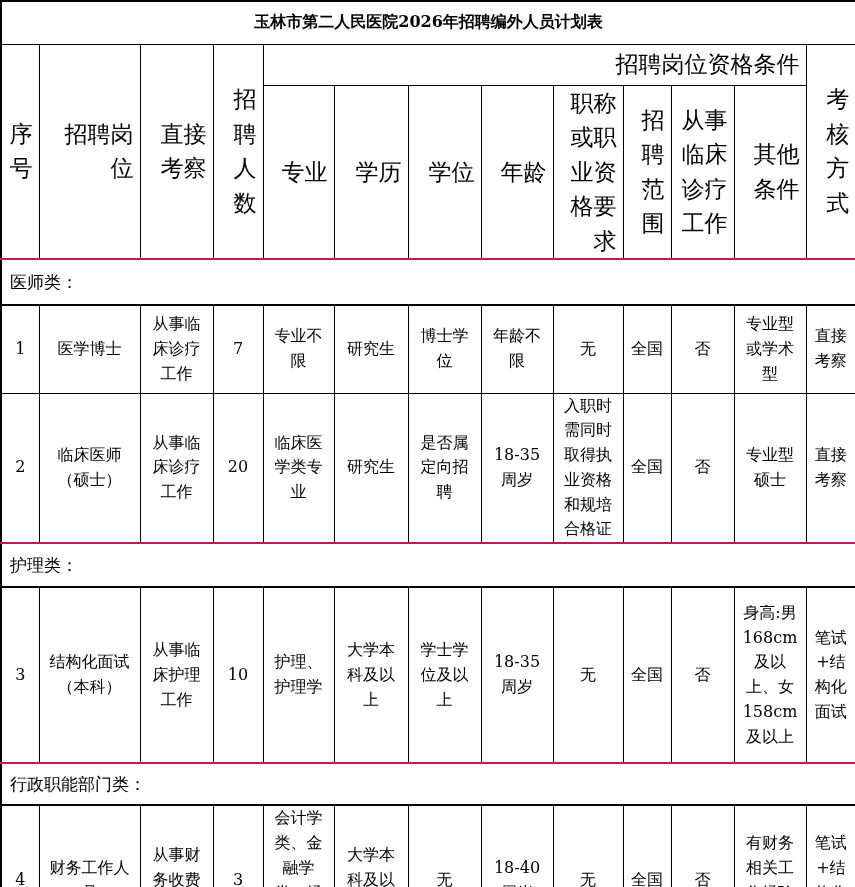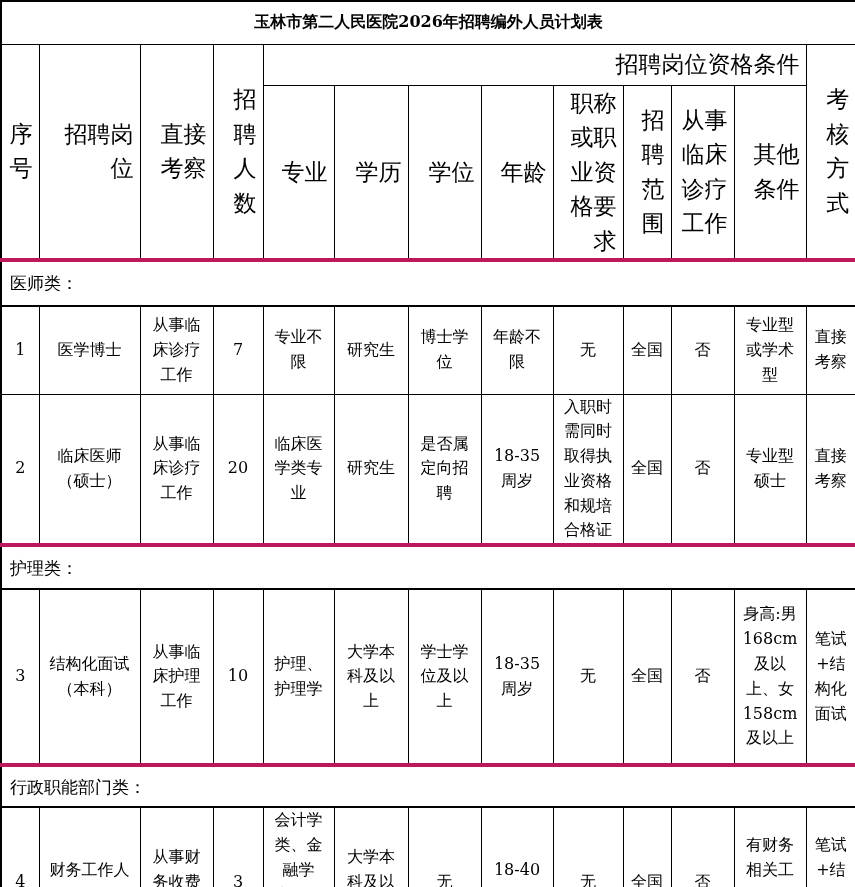--- a/index.html
+++ b/index.html
@@ -46,21 +46,21 @@
     font-weight: normal;
     line-height: 1.5;
     text-align: right;
   }
   
   tr.section td {
     text-align: left;
     padding-left: 8px;
     font-family: "DejaVu Sans", "Liberation Sans", sans-serif;
     font-size: 17px;
-    border-top: 4px solid #be185d;
+    border-top: 2px solid #be185d;
     border-bottom: 2px solid #000000;
   }
   
   tr.h-title   { height: 43px; }
   tr.h-group   { height: 41px; }
   tr.h-cols    { height: 112px; }
   tr.h-sec1    { height: 46px; }
   tr.h-row1    { height: 88px; }
   tr.h-row2    { height: 148px; }
   tr.h-sec2    { height: 44px; }

